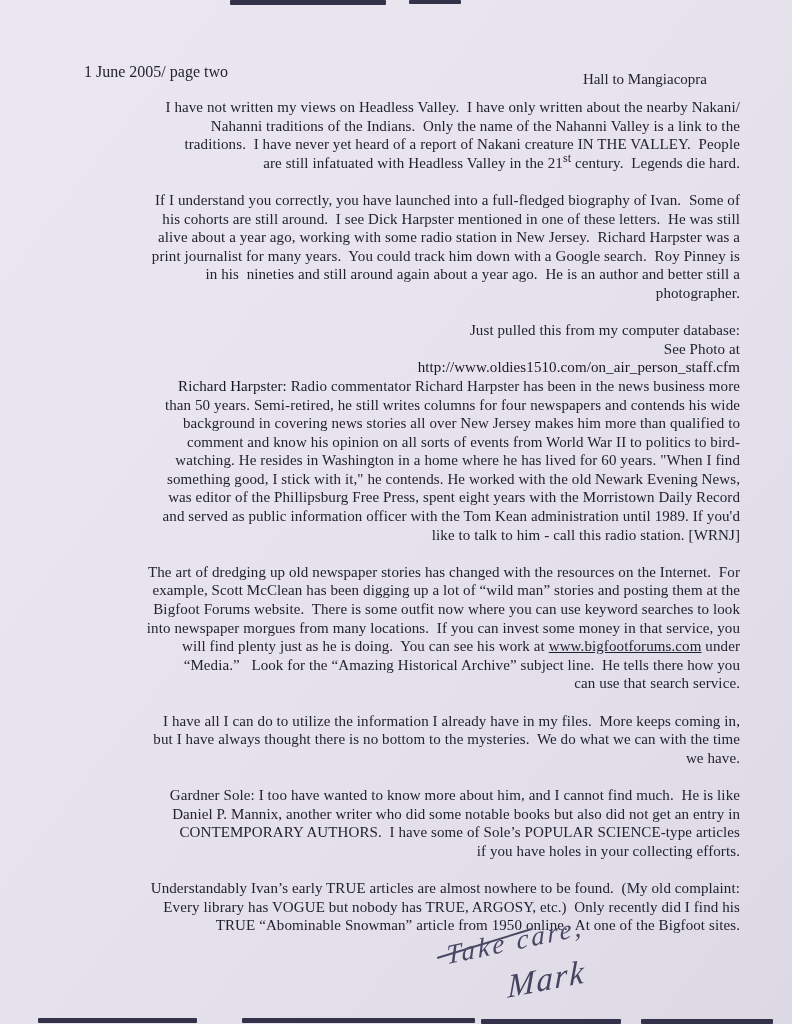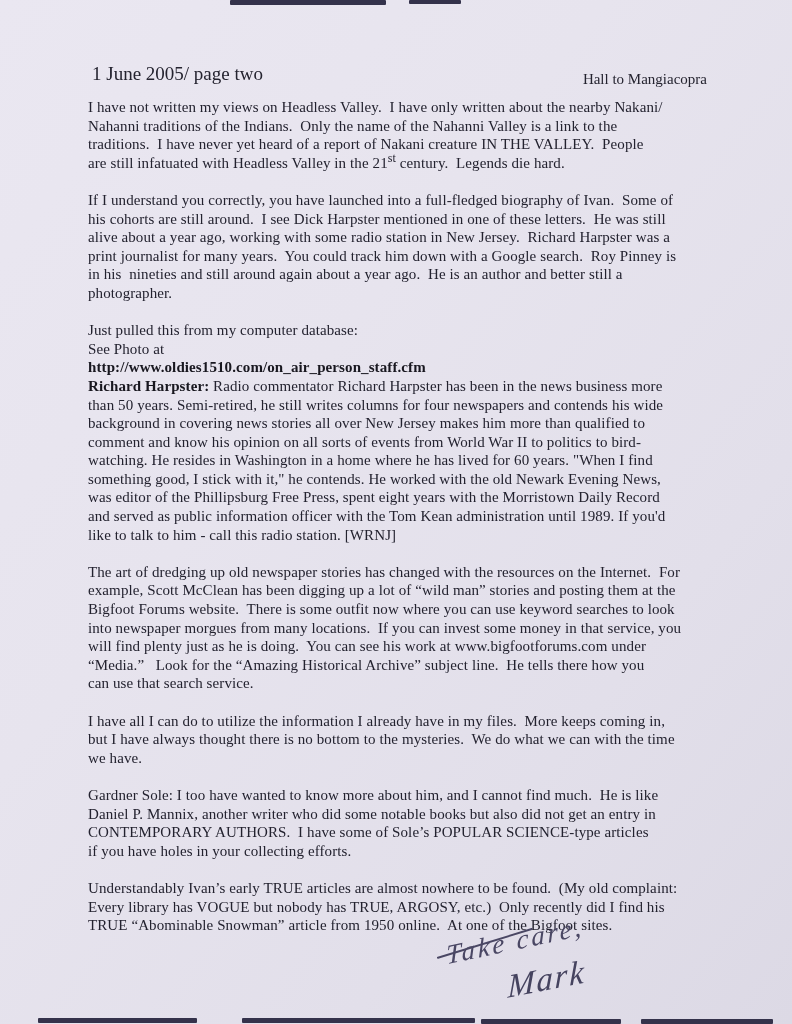--- a/index.html
+++ b/index.html
@@ -6,27 +6,27 @@
   body{
     width:792px;height:1024px;position:relative;overflow:hidden;
     font-family:"Liberation Serif","DejaVu Serif",serif;
     background:#e6e3ed;
   }
   .page{
     position:absolute;inset:0;
     background:linear-gradient(128deg,#eae7f1 0%,#e7e4ee 38%,#e2dfea 72%,#dcd9e5 100%);
   }
   .scan-bar{position:absolute;background:#34324b;border-radius:1px;}
-  .hdr-left{position:absolute;left:92px;top:63px;font-size:19px;color:#24232f;white-space:pre;}
+  .hdr-left{position:absolute;left:84px;top:63px;font-size:16px;color:#24232f;white-space:pre;}
   .hdr-right{position:absolute;right:85px;top:71px;font-size:15px;color:#24232f;white-space:pre;}
-  .body-block{position:absolute;left:88px;top:98px;width:652px;}
+  .body-block{position:absolute;left:88px;top:98px;width:652px;text-align:right;}
   .para{margin:0 0 18.6px 0;font-size:15px;line-height:18.6px;color:#23222f;letter-spacing:0.1px;}
   .line{display:block;white-space:pre;}
-  .bold{font-weight:bold;color:#18171f;}
-  .underline{}
+  .bold{font-weight:normal;color:#18171f;}
+  .underline{text-decoration:underline;}
   .sup{font-size:12px;vertical-align:super;line-height:0;}
   .sig-line1{
     position:absolute;left:446px;top:940px;
     font-style:italic;font-size:27px;color:#4a4764;letter-spacing:3px;
     transform:rotate(-12deg) skewX(-10deg);transform-origin:left top;white-space:pre;
   }
   .sig-line2{
     position:absolute;left:508px;top:968px;
     font-style:italic;font-size:33px;color:#45435f;letter-spacing:2px;
     transform:rotate(-11deg) skewX(-12deg);transform-origin:left top;white-space:pre;

